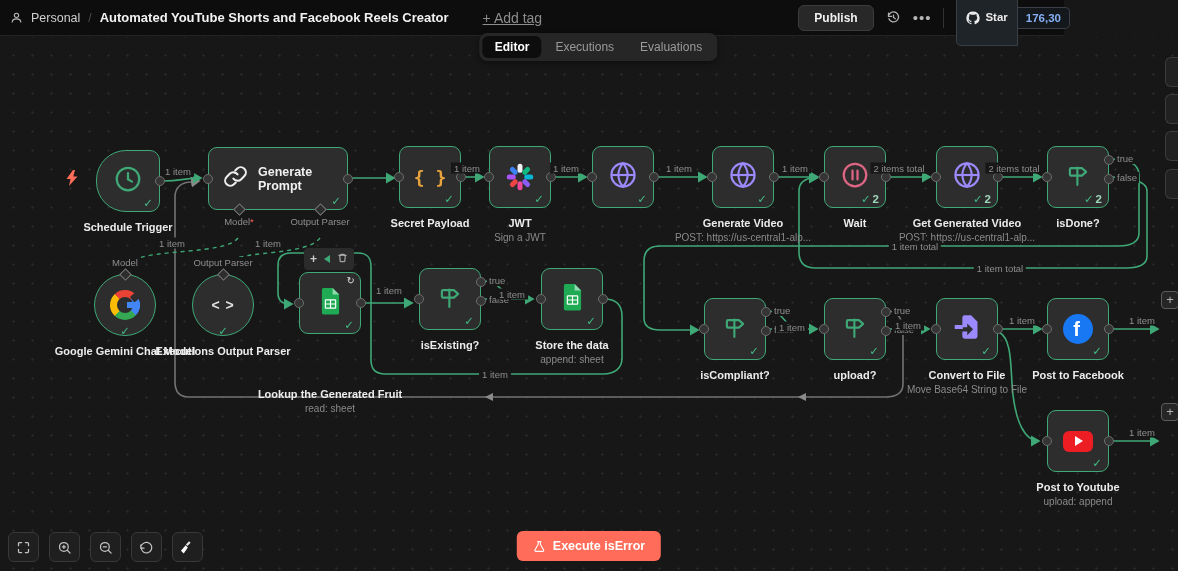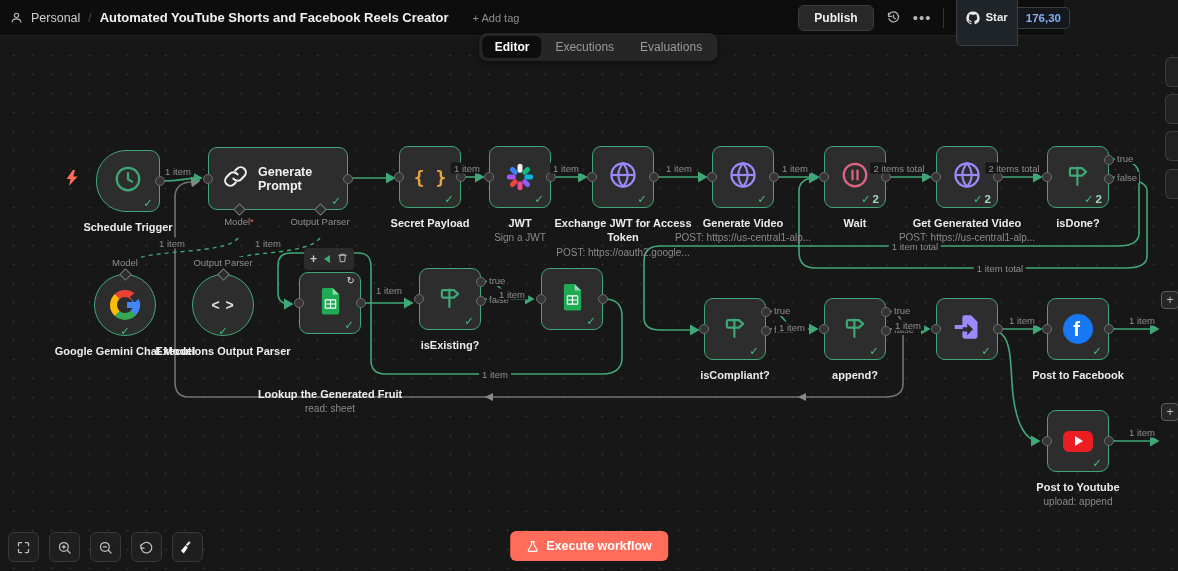--- a/index.html
+++ b/index.html
@@ -6,21 +6,21 @@
   html,body { width:1178px; height:571px; overflow:hidden; background:#171717;
     font-family:"Liberation Sans","DejaVu Sans",sans-serif; }
   
   .topbar { position:absolute; left:0; top:0; width:1064px; height:36px; background:#0d0d0d;
     border-bottom:1px solid #232323; display:flex; align-items:center; justify-content:space-between;
     padding:0 10px; z-index:20; }
   .tb-left { display:flex; align-items:center; gap:8px; }
   .crumb-owner { color:#cfcfcf; font-size:12.5px; }
   .crumb-sep { color:#4d4d4d; font-size:12px; }
   .crumb-title { color:#f2f2f2; font-size:13px; font-weight:700; }
-  .add-tag { background:none; border:none; color:#8d8d8d; font-size:11px; margin-left:16px; cursor:pointer; }
+  .add-tag { background:none; border:none; color:#8d8d8d; font-size:14px; margin-left:26px; cursor:pointer;text-decoration:underline; }
   .tb-right { display:flex; align-items:center; gap:12px; }
   .publish { background:#282828; border:1px solid #3b3b3b; color:#f0f0f0; font-size:12px; font-weight:600;
     padding:5px 15px; border-radius:6px; cursor:pointer; }
   .iconbtn { background:none; border:none; color:#b5b5b5; cursor:pointer; display:flex; align-items:center; }
   .dots { font-size:15px; color:#b5b5b5; letter-spacing:1px; }
   .vdiv { width:1px; height:20px; background:#333; }
   .gh { display:flex; align-items:center; margin-right:-16px; cursor:pointer; }
   .gh-star { display:flex; align-items:flex-start; gap:5px; background:#1f2428; border:1px solid #3a3f45;
     border-radius:5px 0 0 5px; padding:20px 9px; color:#eaeaea; font-size:11.5px; font-weight:600; }
   .gh-count { background:#14181c; border:1px solid #3a3f45; border-left:none; border-radius:0 5px 5px 0;
@@ -263,24 +263,20 @@
     <div class="node sq" style="left: 592px; top: 109px;">
       <span class="nicon"><svg width="30" height="30" viewBox="0 0 24 24" fill="none" stroke="#9b8afb" stroke-width="1.7">
           <circle cx="12" cy="12" r="9.3"></circle>
           <path d="M2.7 12h18.6"></path>
           <path d="M12 2.7a14 14 0 0 1 3.7 9.3A14 14 0 0 1 12 21.3 14 14 0 0 1 8.3 12 14 14 0 0 1 12 2.7z"></path>
         </svg></span>
       <span class="ncheck"><span>✓</span></span>
       <span class="port in"></span>
       <span class="port out"></span>
     </div>
-    <div class="nlabel" style="left: 538px; top: 179px;">
-      <div class="nname">Exchange JWT for Access Token</div>
-      <div class="nsub">POST: https://oauth2.google...</div>
-    </div>
     <div class="node sq" style="left: 712px; top: 109px;">
       <span class="nicon"><svg width="30" height="30" viewBox="0 0 24 24" fill="none" stroke="#9b8afb" stroke-width="1.7">
           <circle cx="12" cy="12" r="9.3"></circle>
           <path d="M2.7 12h18.6"></path>
           <path d="M12 2.7a14 14 0 0 1 3.7 9.3A14 14 0 0 1 12 21.3 14 14 0 0 1 8.3 12 14 14 0 0 1 12 2.7z"></path>
         </svg></span>
       <span class="ncheck"><span>✓</span></span>
       <span class="port in"></span>
       <span class="port out"></span>
     </div>
@@ -400,20 +396,24 @@
           <path d="M12 1l6 6h-6z" fill="#8fd9ae"></path>
           <g stroke="#fff" stroke-width="1.1" fill="none">
             <rect x="5.2" y="12" width="9.6" height="7.6" rx="0.6"></rect>
             <path d="M5.2 15.8h9.6M10 12v7.6"></path>
           </g>
         </svg></span>
       <span class="ncheck"><span>✓</span></span>
       <span class="port in"></span>
       <span class="port out"></span>
     </div>
+    <div class="nlabel" style="left: 487px; top: 301px;">
+      <div class="nname">Store the data</div>
+      <div class="nsub">append: sheet</div>
+    </div>
     <div class="node sq" style="left: 704px; top: 261px;">
       <span class="nicon"><svg width="30" height="30" viewBox="0 0 24 24" fill="none" stroke="#3fa877" stroke-width="1.7" stroke-linejoin="round" stroke-linecap="round">
           <path d="M11.5 20V6"></path>
           <path d="M6.5 6.5h8.6l3.4 3-3.4 3H6.5a1 1 0 0 1-1-1v-4a1 1 0 0 1 1-1z"></path>
         </svg></span>
       <span class="ncheck"><span>✓</span></span>
       <span class="port in"></span>
       <span class="port o1"></span>
       <span class="port o2"></span>
       <span class="oplabel l1">true</span>
@@ -428,30 +428,34 @@
           <path d="M6.5 6.5h8.6l3.4 3-3.4 3H6.5a1 1 0 0 1-1-1v-4a1 1 0 0 1 1-1z"></path>
         </svg></span>
       <span class="ncheck"><span>✓</span></span>
       <span class="port in"></span>
       <span class="port o1"></span>
       <span class="port o2"></span>
       <span class="oplabel l1">true</span>
       <span class="oplabel l2">false</span>
     </div>
     <div class="nlabel" style="left: 770px; top: 331px;">
-      <div class="nname">append?</div>
+      <div class="nname">upload?</div>
     </div>
     <div class="node sq" style="left: 936px; top: 261px;">
       <span class="nicon"><svg width="28" height="28" viewBox="0 0 24 24" fill="#9b8afb">
           <path d="M10 2h5.5L21 7.5V20a2 2 0 0 1-2 2h-9a2 2 0 0 1-2-2v-4.2h4.2v3.2l5-5-5-5v3.3H8V4a2 2 0 0 1 2-2z"></path>
           <rect x="1.5" y="10.2" width="7" height="3.6" rx="0.5"></rect>
         </svg></span>
       <span class="ncheck"><span>✓</span></span>
       <span class="port in"></span>
       <span class="port out"></span>
+    </div>
+    <div class="nlabel" style="left: 882px; top: 331px;">
+      <div class="nname">Convert to File</div>
+      <div class="nsub">Move Base64 String to File</div>
     </div>
     <div class="node sq" style="left: 1047px; top: 261px;">
       <span class="nicon">
         <span class="fb-ic">f</span>
       </span>
       <span class="ncheck"><span>✓</span></span>
       <span class="port in"></span>
       <span class="port out"></span>
     </div>
     <div class="nlabel" style="left: 993px; top: 331px;">
@@ -528,14 +532,14 @@
       <path d="M14.5 2l2.5 2.5-5 5-2.5-2.5z" fill="#e6e6e6"></path>
       <path d="M9 8.5L12.5 12 6 21.5 1.5 17z" fill="#fafafa"></path>
       </svg>
   </div>
 </div>
 
 <button class="exec">
   <svg width="13" height="13" viewBox="0 0 24 24" fill="none" stroke="#fff" stroke-width="2" stroke-linecap="round" stroke-linejoin="round">
     <path d="M9 3h6M10 3v5l-5.5 9.5A2 2 0 0 0 6.2 21h11.6a2 2 0 0 0 1.7-3.5L14 8V3"></path>
     </svg>
-  <span>Execute workflow</span>
+  <span>Execute isError</span>
 </button>
 
 </body></html>

